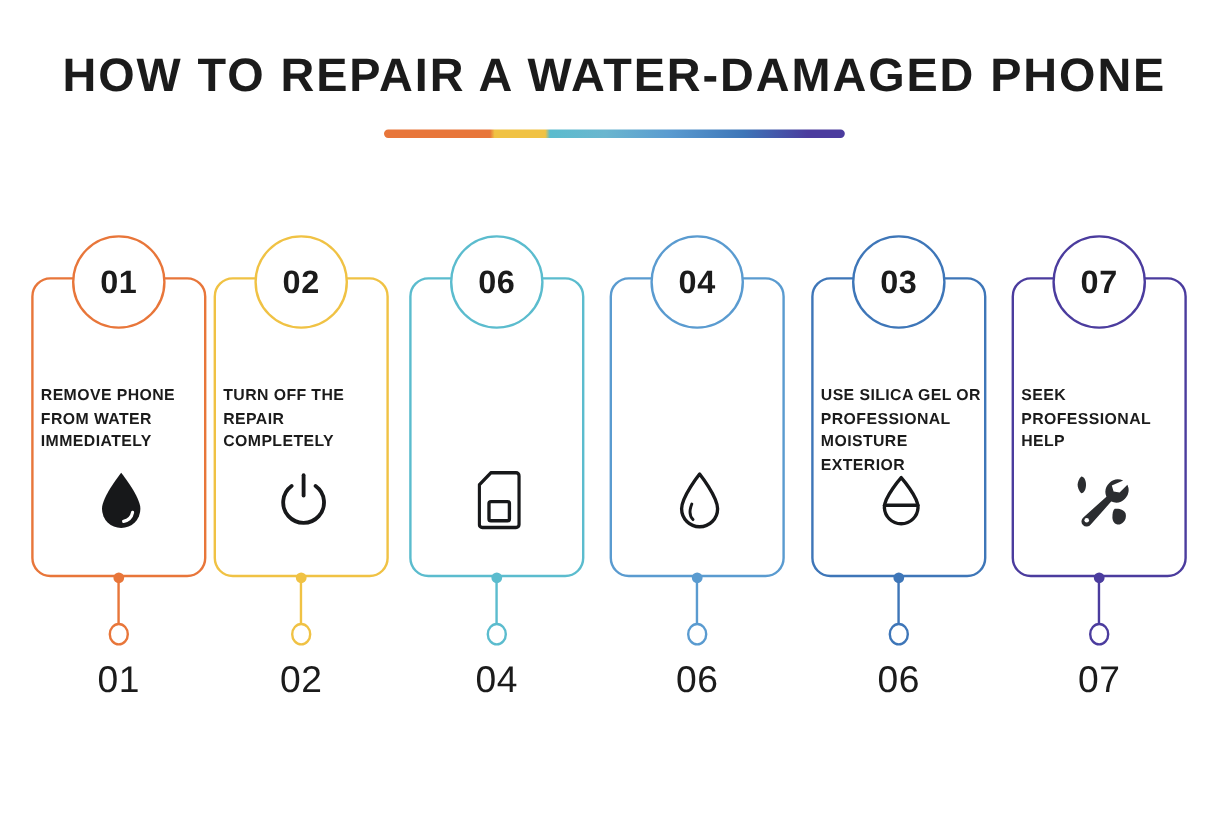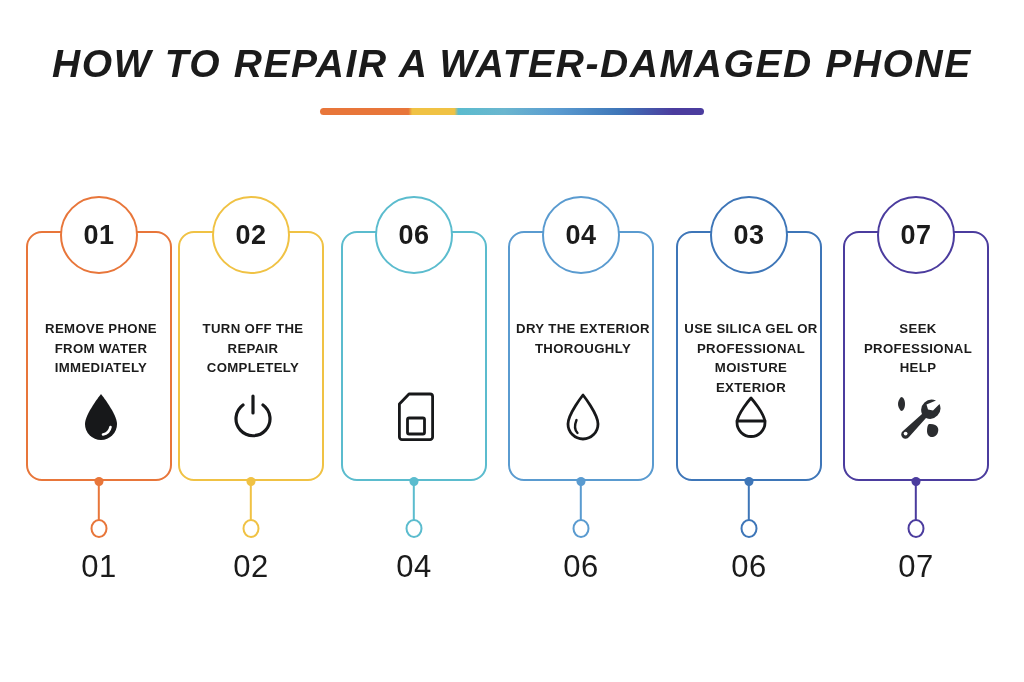--- a/index.html
+++ b/index.html
@@ -24,21 +24,20 @@
     text-align: center;
   }
   #page-title {
     margin: 0;
     padding-top: 42px;
     font-size: 39px;
     font-weight: bold;
     letter-spacing: 1.6px;
     color: #1b1b1b;
     white-space: nowrap;
-    font-style: italic;
   }
   #title-divider {
     margin: 22px auto 0 auto;
     width: 384px;
     height: 7px;
     border-radius: 4px;
     background: linear-gradient(to right,
         #e8763a 0%, #e8763a 23%,
         #f0c244 24%, #f0c244 35%,
         #5bbcce 36%, #6ab6cf 48%,
@@ -111,21 +110,21 @@
     letter-spacing: 0.5px;
     color: #1b1b1b;
     line-height: 1;
   }
 
   .card-text {
     position: absolute;
     top: 86px;
     left: 6px;
     width: 134px;
-    text-align: center;
+    text-align: left;
     font-size: 13.2px;
     font-weight: bold;
     line-height: 1.48;
     letter-spacing: 0.35px;
     color: #1b1b1b;
   }
 
   .card-icon {
     position: absolute;
     left: 0;
@@ -258,21 +257,20 @@
       <div class="connector">
         <div class="conn-dot" style="background: rgb(91, 188, 206);"></div>
         <div class="conn-line" style="background: rgb(91, 188, 206);"></div>
         <div class="conn-ring" style="border-color: rgb(91, 188, 206);"></div>
       </div>
       <div class="bottom-label">04</div>
     </div>
     <div class="step step-3">
       <div class="card" style="border-color: rgb(90, 155, 208);">
         <div class="notch"></div>
-        <div class="card-text">DRY THE EXTERIOR THOROUGHLY</div>
         <div class="card-icon">
           <svg width="38" height="50" viewBox="0 0 38 50">
             <path d="M19 3 C19 3 4 22 4 32 a15 15 0 0 0 30 0 C34 22 19 3 19 3 Z" fill="none" stroke="#17181a" stroke-width="2.8" stroke-linejoin="round"></path>
             <path d="M12.5 28 C10.5 33 10.5 38 13.5 41" fill="none" stroke="#17181a" stroke-width="2.4" stroke-linecap="round"></path>
           </svg>
         </div>
       </div>
       <div class="num-circle" style="border-color: rgb(90, 155, 208);">
         <span>04</span>
       </div>

